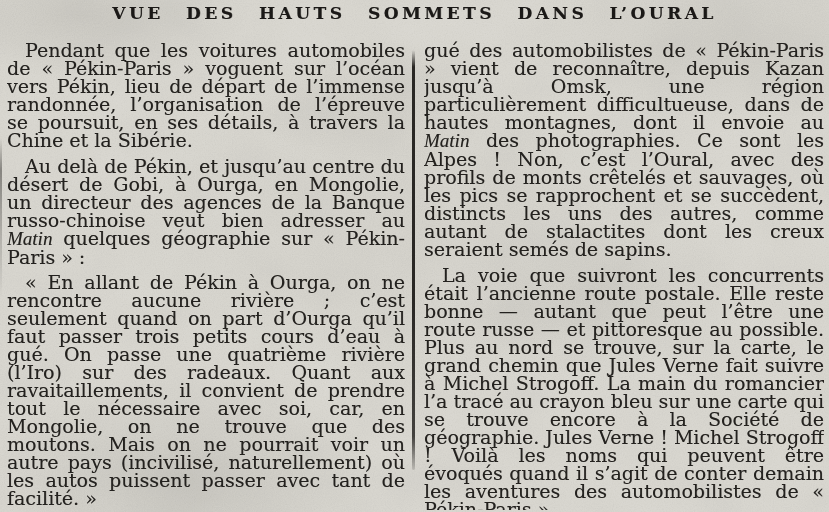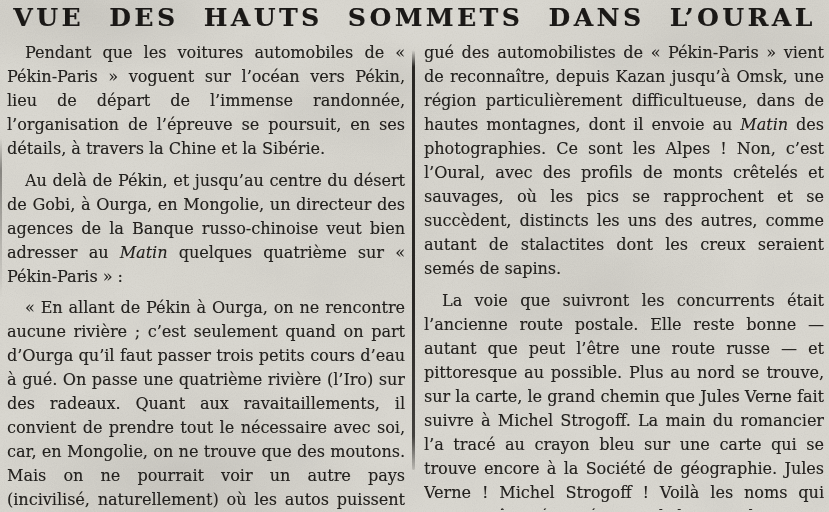--- a/index.html
+++ b/index.html
@@ -33,21 +33,21 @@
       radial-gradient(460px 220px at 50% 45%, rgba(120,118,110,.05), transparent 75%);
   }
   .title {
     position: absolute;
     top: 0;
     left: 0;
     right: 0;
     margin: 0;
     padding-top: 3px;
     text-align: center;
-    font-size: 25px;
+    font-size: 17px;
     font-weight: bold;
     letter-spacing: 3.5px;
     word-spacing: 13px;
     white-space: nowrap;
     color: var(--title-ink, #1b1917);
     text-shadow: 0.4px 0.4px 0 rgba(27,25,23,.45);
   }
   .columns {
     position: absolute;
     top: 41px;
@@ -61,27 +61,27 @@
     flex: 0 0 398px;
     width: 398px;
     overflow: hidden;
   }
   .col + .col {
     flex-basis: 400px;
     width: 400px;
   }
   .para {
     margin: 0 0 7.5px 0;
-    font-size: 16px;
-    line-height: 24px;
+    font-size: 19px;
+    line-height: 18px;
     text-align: justify;
     text-shadow: 0.3px 0.3px 0 rgba(36,34,31,.35);
   }
   .para.indent { text-indent: 18px; }
-  .para em { font-style: italic; }
+  .para em { font-style: italic; font-family: Liberation Serif, serif; }
   .divider {
     position: absolute;
     left: 412px;
     top: 50px;
     width: 3px;
     height: 420px;
     border-radius: 2px;
     background: linear-gradient(
       to bottom,
       rgba(42,40,37,0) 0%,
@@ -116,21 +116,21 @@
 <body>
 
 <div class="page">
   <div class="mottle"></div>
 
   <h1 class="title">VUE DES HAUTS SOMMETS DANS L’OURAL</h1>
 
   <div class="columns">
     <div class="col">
         <p class="para indent"><span>Pendant que les voitures automobiles de « Pékin-Paris » voguent sur l’océan vers Pékin, lieu de départ de l’immense randonnée, l’organisation de l’épreuve se poursuit, en ses détails, à travers la Chine et la Sibérie.</span></p>
-        <p class="para indent"><span>Au delà de Pékin, et jusqu’au centre du désert de Gobi, à Ourga, en Mongolie, un directeur des agences de la Banque russo-chinoise veut bien adresser au </span><em>Matin</em><span> quelques quatrième sur « Pékin-Paris » :</span></p>
+        <p class="para indent"><span>Au delà de Pékin, et jusqu’au centre du désert de Gobi, à Ourga, en Mongolie, un directeur des agences de la Banque russo-chinoise veut bien adresser au </span><em>Matin</em><span> quelques géographie sur « Pékin-Paris » :</span></p>
         <p class="para indent"><span>« En allant de Pékin à Ourga, on ne rencontre aucune rivière ; c’est seulement quand on part d’Ourga qu’il faut passer trois petits cours d’eau à gué. On passe une quatrième rivière (l’Iro) sur des radeaux. Quant aux ravaitaillements, il convient de prendre tout le nécessaire avec soi, car, en Mongolie, on ne trouve que des moutons. Mais on ne pourrait voir un autre pays (incivilisé, naturellement) où les autos puissent passer avec tant de facilité. »</span></p>
         <p class="para indent"><span>Enfin, sur la sapins, en Sibérie, un délé-</span></p>
       </div>
     <div class="col">
         <p class="para"><span>gué des automobilistes de « Pékin-Paris » vient de reconnaître, depuis Kazan jusqu’à Omsk, une région particulièrement difficultueuse, dans de hautes montagnes, dont il envoie au </span><em>Matin</em><span> des photographies. Ce sont les Alpes ! Non, c’est l’Oural, avec des profils de monts crêtelés et sauvages, où les pics se rapprochent et se succèdent, distincts les uns des autres, comme autant de stalactites dont les creux seraient semés de sapins.</span></p>
         <p class="para indent"><span>La voie que suivront les concurrents était l’ancienne route postale. Elle reste bonne — autant que peut l’être une route russe — et pittoresque au possible. Plus au nord se trouve, sur la carte, le grand chemin que Jules Verne fait suivre à Michel Strogoff. La main du romancier l’a tracé au crayon bleu sur une carte qui se trouve encore à la Société de géographie. Jules Verne ! Michel Strogoff ! Voilà les noms qui peuvent être évoqués quand il s’agit de conter demain les aventures des automobilistes de « Pékin-Paris ».</span></p>
       </div>
   </div>
 
   <div class="divider"></div>

